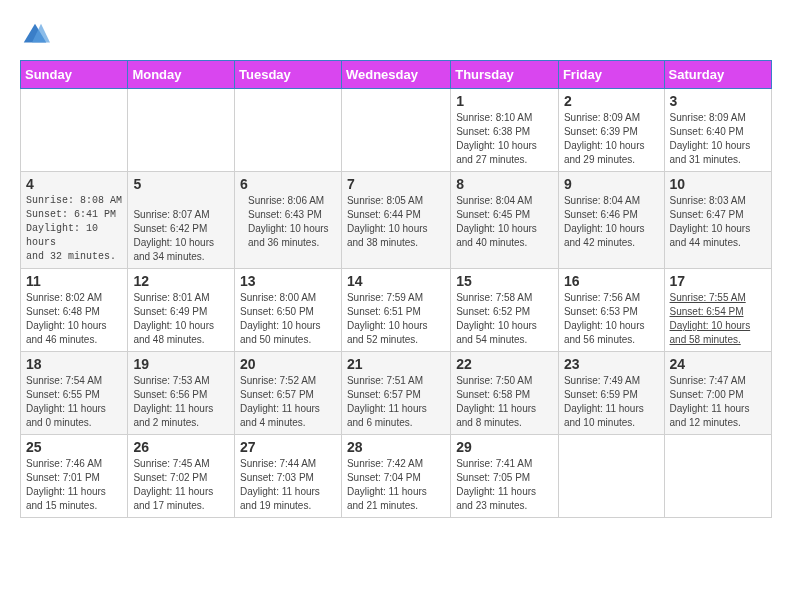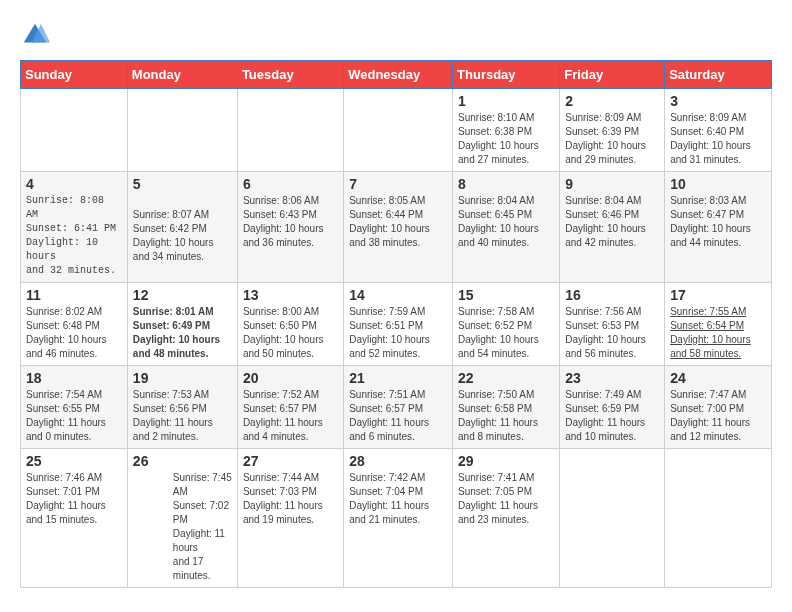--- a/index.html
+++ b/index.html
@@ -50,21 +50,21 @@
     }
     .location {
       font-size: 16px;
       color: #555;
     }
     table {
       width: 100%;
       border-collapse: collapse;
     }
     th {
-      background-color: #ef4444;
+      background-color: #d946ef;
       color: #fff;
       font-size: 13px;
       font-weight: bold;
       padding: 6px 4px;
       text-align: left;
       border: 1px solid #3a7ec8;
     }
     td {
       vertical-align: top;
       border: 1px solid #d0d0d0;
@@ -163,21 +163,21 @@
         </td>
         <td>
           <span class="day-num">5</span>
           <div class="day-info" style="white-space: pre-line; margin-top: 16px;">Sunrise: 8:07 AM
 Sunset: 6:42 PM
 Daylight: 10 hours
 and 34 minutes.</div>
         </td>
         <td>
           <span class="day-num">6</span>
-          <div class="day-info" style="white-space: pre-line;">Sunrise: 8:06 AM
+          <div class="day-info" style="white-space: pre-line; margin-left: 8px;">Sunrise: 8:06 AM
 Sunset: 6:43 PM
 Daylight: 10 hours
 and 36 minutes.</div>
         </td>
         <td>
           <span class="day-num">7</span>
           <div class="day-info" style="white-space: pre-line;">Sunrise: 8:05 AM
 Sunset: 6:44 PM
 Daylight: 10 hours
 and 38 minutes.</div>
@@ -207,21 +207,21 @@
       <tr>
         <td>
           <span class="day-num">11</span>
           <div class="day-info" style="white-space: pre-line;">Sunrise: 8:02 AM
 Sunset: 6:48 PM
 Daylight: 10 hours
 and 46 minutes.</div>
         </td>
         <td>
           <span class="day-num">12</span>
-          <div class="day-info" style="white-space: pre-line; font-weight: bold;">Sunrise: 8:01 AM
+          <div class="day-info" style="white-space: pre-line;">Sunrise: 8:01 AM
 Sunset: 6:49 PM
 Daylight: 10 hours
 and 48 minutes.</div>
         </td>
         <td>
           <span class="day-num">13</span>
           <div class="day-info" style="white-space: pre-line;">Sunrise: 8:00 AM
 Sunset: 6:50 PM
 Daylight: 10 hours
 and 50 minutes.</div>
@@ -309,21 +309,21 @@
       <tr>
         <td>
           <span class="day-num">25</span>
           <div class="day-info" style="white-space: pre-line;">Sunrise: 7:46 AM
 Sunset: 7:01 PM
 Daylight: 11 hours
 and 15 minutes.</div>
         </td>
         <td>
           <span class="day-num">26</span>
-          <div class="day-info" style="white-space: pre-line; margin-left: 40px;">Sunrise: 7:45 AM
+          <div class="day-info" style="white-space: pre-line;">Sunrise: 7:45 AM
 Sunset: 7:02 PM
 Daylight: 11 hours
 and 17 minutes.</div>
         </td>
         <td>
           <span class="day-num">27</span>
           <div class="day-info" style="white-space: pre-line;">Sunrise: 7:44 AM
 Sunset: 7:03 PM
 Daylight: 11 hours
 and 19 minutes.</div>

